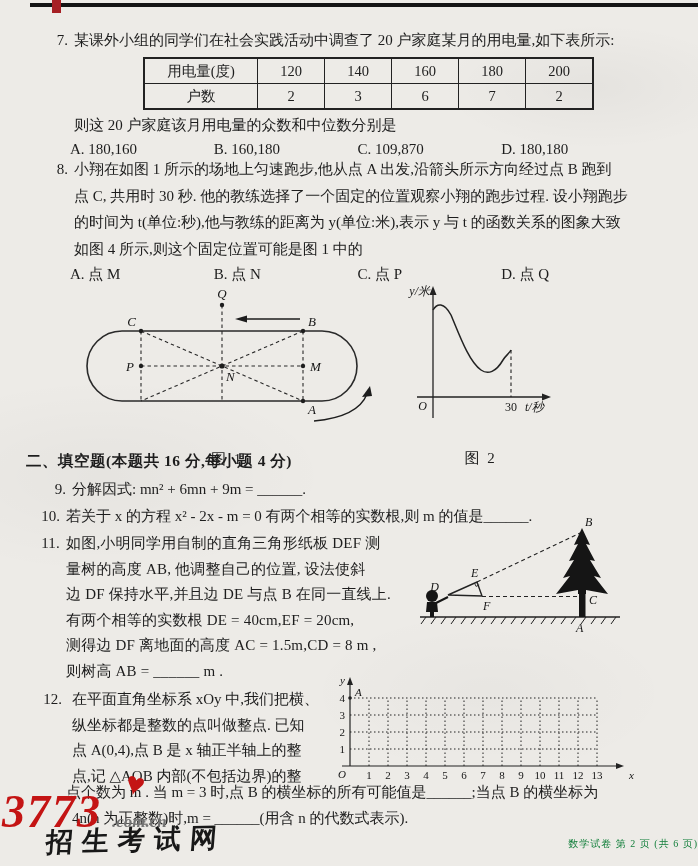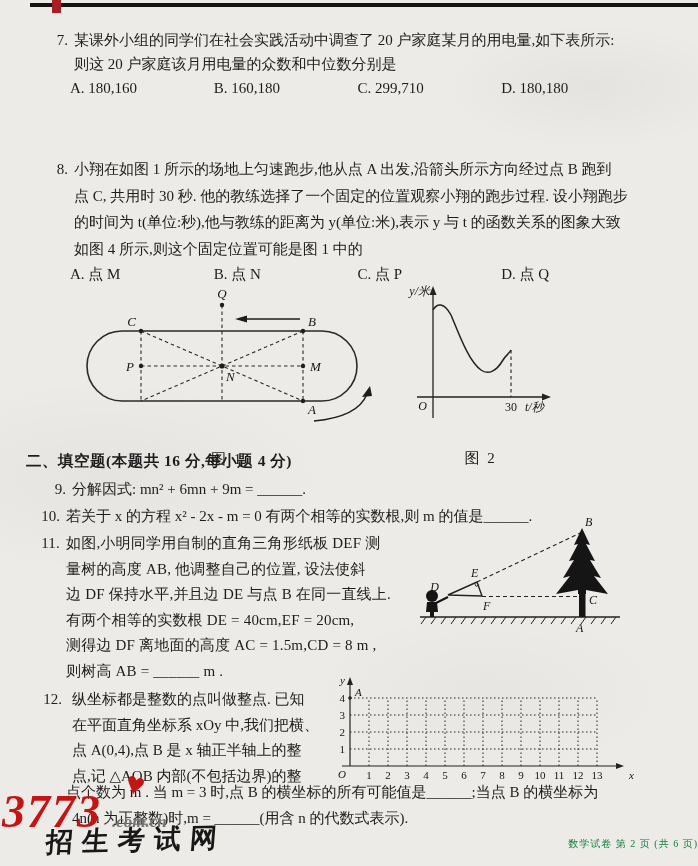--- a/index.html
+++ b/index.html
@@ -44,27 +44,47 @@
 <body>
 
 <div class="abs top-rule"></div>
 <div class="abs red-tick"></div>
 
 <div class="abs qblock" style="left:38px;top:28px;width:655px;">
   <span class="qnum">7.</span>
   <div class="qlines">
     <div class="ln">某课外小组的同学们在社会实践活动中调查了 20 户家庭某月的用电量,如下表所示:</div>
   </div>
+  <table class="etable">
+    <tbody>
+        <tr>
+      <td class="c0">用电量(度)</td>
+      <td class="cn">120</td>
+      <td class="cn">140</td>
+      <td class="cn">160</td>
+      <td class="cn">180</td>
+      <td class="cn">200</td>
+    </tr>
+    <tr>
+      <td class="c0">户数</td>
+      <td class="cn">2</td>
+      <td class="cn">3</td>
+      <td class="cn">6</td>
+      <td class="cn">7</td>
+      <td class="cn">2</td>
+    </tr>
+  </tbody>
+    </table>
   <div class="qlines">
     <div class="ln">则这 20 户家庭该月用电量的众数和中位数分别是</div>
   </div>
   <div class="opts">
     <span>A. 180,160</span>
     <span>B. 160,180</span>
-    <span>C. 299,710</span>
+    <span>C. 109,870</span>
     <span>D. 180,180</span>
   </div>
 </div>
 
 <div class="abs qblock" style="left:38px;top:156px;width:658px;line-height:26.5px;">
   <span class="qnum">8.</span>
   <div class="qlines">
     <div class="ln">小翔在如图 1 所示的场地上匀速跑步,他从点 A 出发,沿箭头所示方向经过点 B 跑到</div>
     <div class="ln">点 C, 共用时 30 秒. 他的教练选择了一个固定的位置观察小翔的跑步过程. 设小翔跑步</div>
     <div class="ln">的时间为 t(单位:秒),他与教练的距离为 y(单位:米),表示 y 与 t 的函数关系的图象大致</div>
@@ -191,22 +211,22 @@
       <text x="63" y="96">F</text>
       <text x="169" y="90">C</text>
       <text x="156" y="118">A</text>
     </g>
   </svg>
 </figure>
 
 <div class="abs qblock q12lines" style="left:34px;top:687px;width:310px;">
   <span class="qnum" style="width:28px;">12.</span>
   <div class="qlines" style="margin-left:38px;">
+    <div class="ln">在平面直角坐标系 xOy 中,我们把横、</div>
     <div class="ln">纵坐标都是整数的点叫做整点. 已知</div>
-    <div class="ln">在平面直角坐标系 xOy 中,我们把横、</div>
     <div class="ln">点 A(0,4),点 B 是 x 轴正半轴上的整</div>
     <div class="ln">点,记 △AOB 内部(不包括边界)的整</div>
   </div>
 </div>
 
 <figure class="abs" style="left:336px;top:674px;width:310px;">
   <svg width="310" height="112" viewBox="0 0 310 112">
     <g stroke="#222" stroke-width="1.2">
       <line x1="14" y1="92" x2="14" y2="8"></line>
       <line x1="6" y1="92" x2="282" y2="92"></line>

